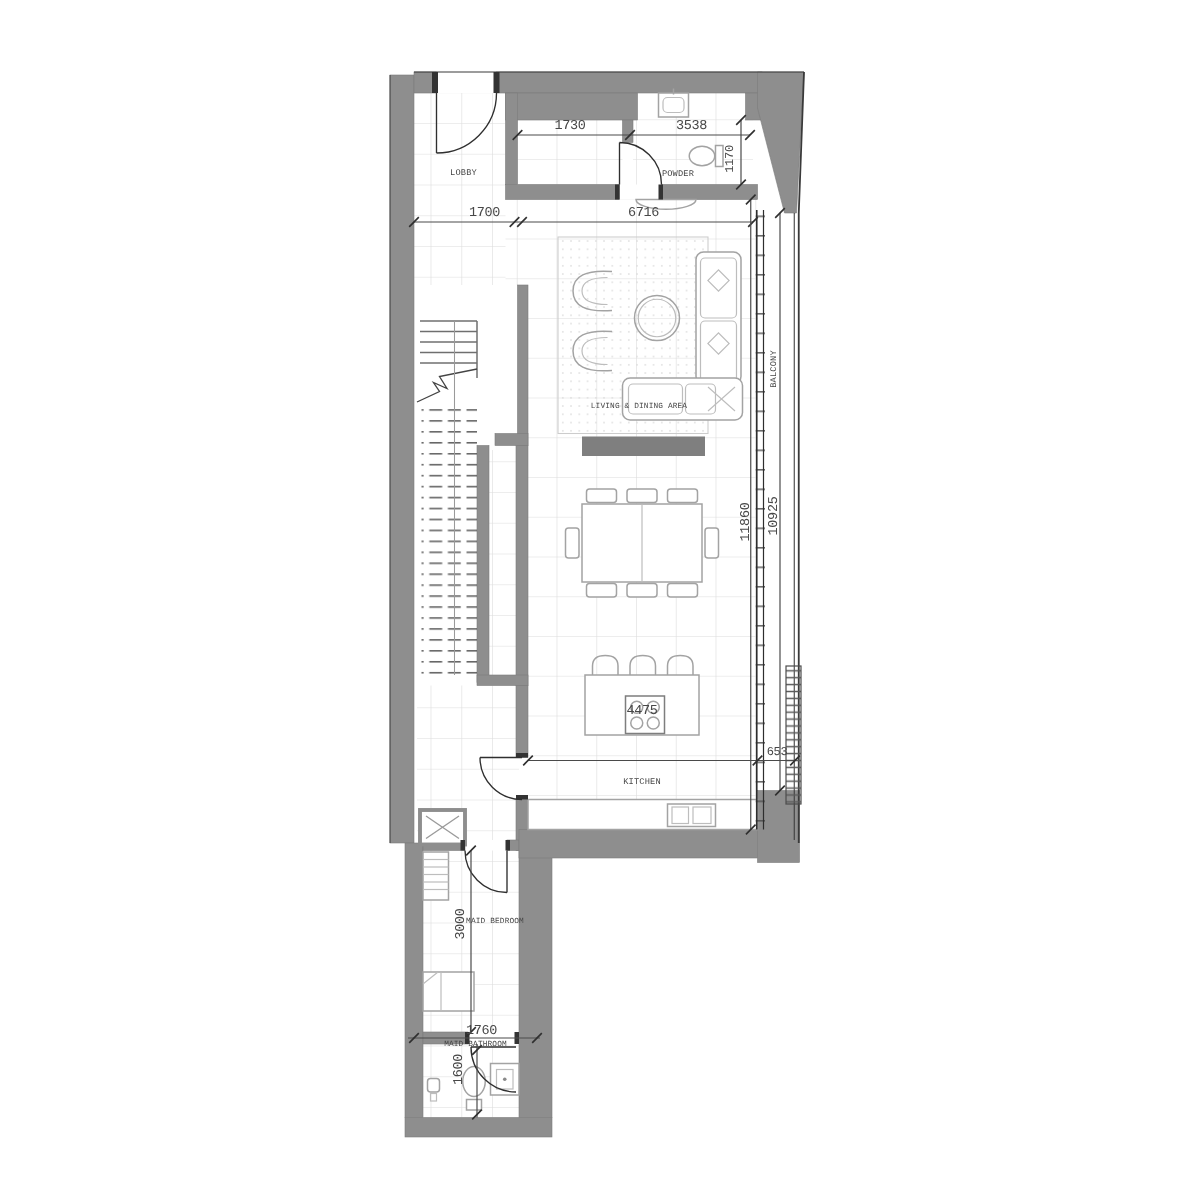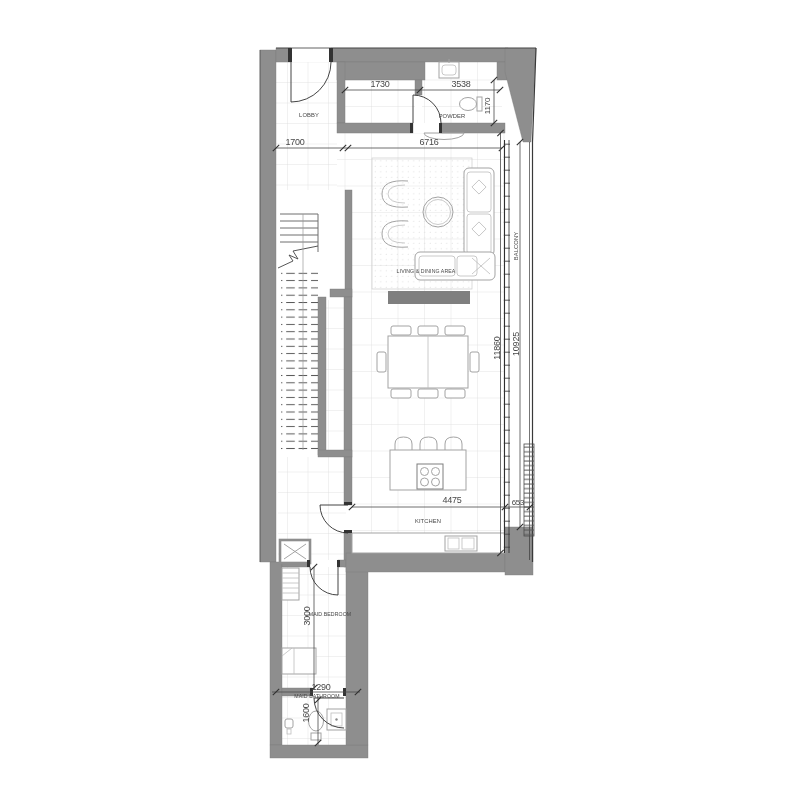--- a/index.html
+++ b/index.html
@@ -1,21 +1,21 @@
 <!DOCTYPE html>
 <html style="--wall: #8e8e8e; --line: #3c3c3c; --furniture: #a3a3a3; --grid: #dcdcdc; --text: #474747; --tv: #7f7f7f; --bg: #ffffff;"><head>
 <meta charset="utf-8">
 <style>
   :root{
     --wall:#8e8e8e; --line:#3c3c3c; --furniture:#a3a3a3; --grid:#dcdcdc;
     --text:#474747; --tv:#7f7f7f; --bg:#ffffff;
   }
   html,body{margin:0;padding:0;background:var(--bg);}
   #sheet{position:relative;width:800px;height:800px;background:var(--bg);overflow:hidden;
-         font-family:Liberation Sans, sans-serif;}
+         font-family:Liberation Mono, monospace;}
   #plan-svg{position:absolute;left:0;top:0;}
   .wall{fill:var(--wall);stroke:#7c7c7c;stroke-width:.4;}
   .gridline{stroke:var(--grid);stroke-width:.8;fill:none;}
   .furn{stroke:var(--furniture);stroke-width:1;fill:none;}
   .furnf{stroke:var(--furniture);stroke-width:1;fill:#fff;}
   .furnl{stroke:#bdbdbd;stroke-width:.8;fill:none;}
   .door{stroke:#2f2f2f;stroke-width:.9;fill:none;}
   .dimline{stroke:#4a4a4a;stroke-width:.8;fill:none;}
   .tick{stroke:#2f2f2f;stroke-width:1.1;}
   .dark{fill:#333;}
@@ -264,23 +264,23 @@
 <span class="lbl room" style="left:452px;top:116px;font-size:5.8px;">POWDER</span>
 <span class="lbl room" style="left:426px;top:271px;font-size:5.2px;">LIVING &amp; DINING AREA</span>
 <span class="lbl room rot" style="left:516px;top:246px;font-size:5.8px;">BALCONY</span>
 <span class="lbl room" style="left:428px;top:521px;font-size:5.8px;">KITCHEN</span>
 <span class="lbl room" style="left:330px;top:614px;font-size:5.2px;">MAID BEDROOM</span>
 <span class="lbl room" style="left:317px;top:696px;font-size:5.2px;">MAID BATHROOM</span>
 
 <span class="lbl" style="left:380px;top:84px;font-size:9px;">1730</span>
 <span class="lbl" style="left:461px;top:84px;font-size:9px;">3538</span>
 <span class="lbl rot" style="left:487px;top:106px;font-size:8px;">1170</span>
-<span class="lbl" style="left:295px;top:142px;font-size:9px;">1700</span>
+<span class="lbl" style="left:323px;top:142px;font-size:9px;">1700</span>
 <span class="lbl" style="left:429px;top:142px;font-size:9px;">6716</span>
 <span class="lbl rot" style="left:497px;top:348px;font-size:9px;">11860</span>
 <span class="lbl rot" style="left:516px;top:344px;font-size:9px;">10925</span>
-<span class="lbl" style="left:428px;top:500px;font-size:9px;margin-left:24px;">4475</span>
+<span class="lbl" style="left:428px;top:474px;font-size:9px;">4475</span>
 <span class="lbl" style="left:518px;top:502px;font-size:8px;">653</span>
 <span class="lbl rot" style="left:307px;top:616px;font-size:9px;">3000</span>
-<span class="lbl" style="left:321px;top:687px;font-size:9px;">1290</span>
+<span class="lbl" style="left:321px;top:687px;font-size:9px;">1760</span>
 <span class="lbl rot" style="left:306px;top:713px;font-size:9px;">1600</span>
 
 </div>
 
 </body></html>

